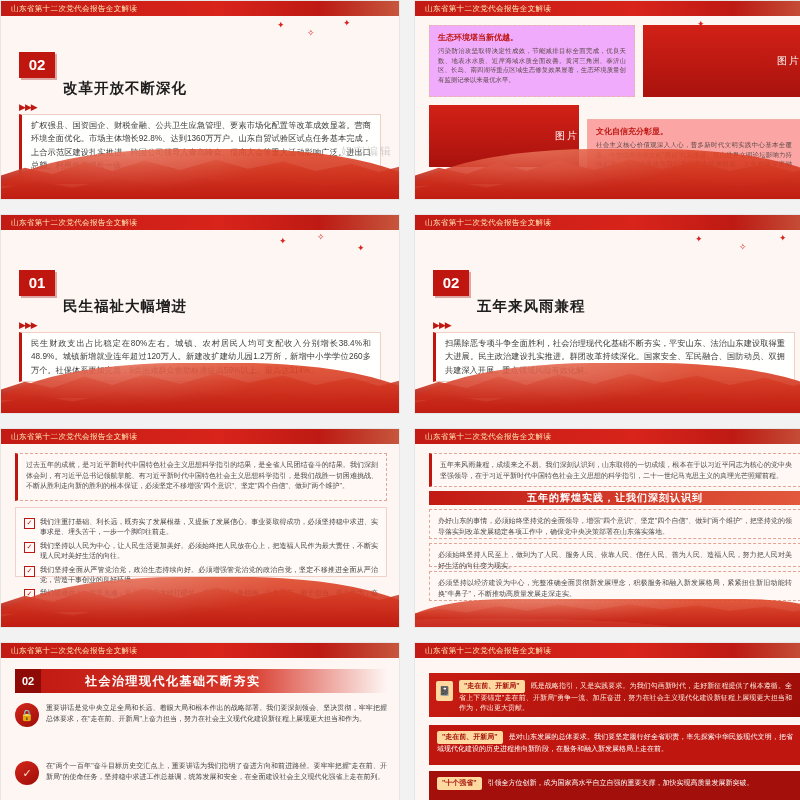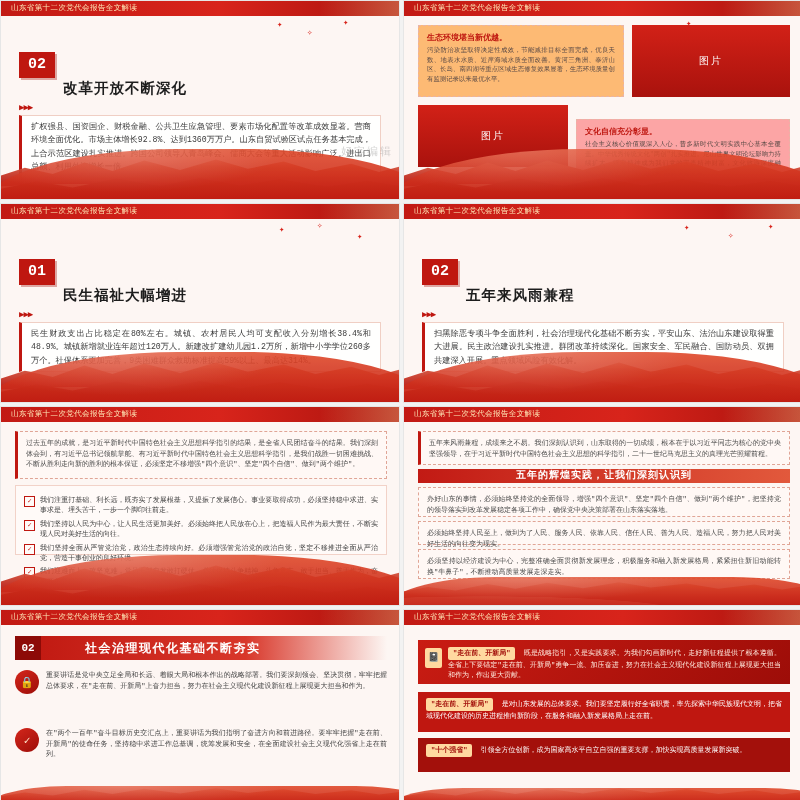--- a/index.html
+++ b/index.html
@@ -7,23 +7,22 @@
     width:800px;height:800px;overflow:hidden;
     background:#f2f2f2;
     font-family:"Liberation Sans","DejaVu Sans",sans-serif;
     -webkit-font-smoothing:antialiased;
   }
   .grid{
     width:712px;height:800px;
     display:grid;
     grid-template-columns:400px 400px;
     grid-template-rows:200px 200px 200px 200px;
-    gap:3px;
+    gap:14px;
     box-sizing:border-box;
-    font-family:Liberation Mono, monospace;
   }
   .slide{
     position:relative;
     width:400px;height:200px;
     background:#fdf6f3;
     overflow:hidden;
     box-sizing:border-box;
     border:1px solid #e6e6e6;
   }
   
@@ -89,30 +88,30 @@
     border-left:3px solid #bf1710;
     padding:4px 9px;
     font-size:8.2px;line-height:13.4px;color:#3b3b3b;
     text-align:justify;
   }
   
   .s1-wrap{position:absolute;left:18px;top:30px;width:362px;}
   
   .s2-row{position:absolute;display:flex;gap:8px;}
   .pale-card{
-    background:#fdba74;border:1px dashed #e8b4a6;
+    background:#f0abfc;border:1px dashed #e8b4a6;
     padding:6px 8px;box-sizing:border-box;
   }
   .pale-card .pc-title{
     font-size:8px;font-weight:bold;color:#bf1710;margin-bottom:3px;
   }
   .pale-card .pc-text{font-size:6.4px;line-height:9.6px;color:#5a4a46;text-align:justify;}
   .img-box{
     background:linear-gradient(180deg,#d22117,#a9120d);
-    color:#fff;display:flex;align-items:center;justify-content:center;
+    color:#fff;display:flex;align-items:center;justify-content:flex-end;
     font-size:10px;letter-spacing:2px;
   }
   
   .check-card{
     position:absolute;left:14px;width:372px;
     background:#fffaf8;border:1px solid #f2d2c8;
     padding:6px 8px;box-sizing:border-box;
   }
   .check-row{display:flex;gap:5px;align-items:flex-start;margin:3px 0;}
   .tick{

